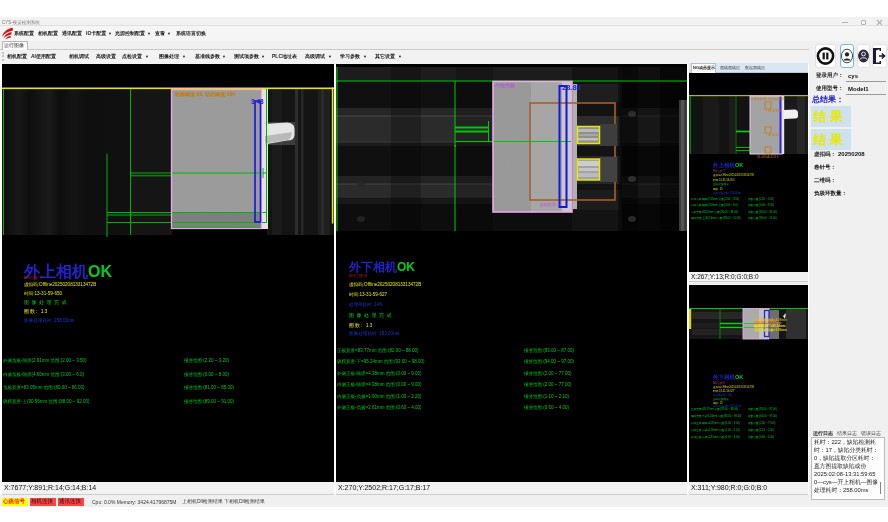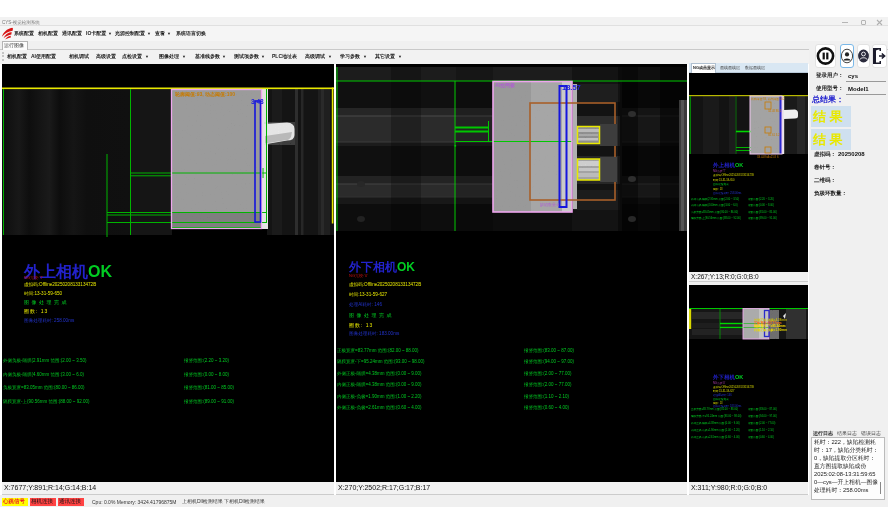--- a/index.html
+++ b/index.html
@@ -244,21 +244,21 @@
       <rect x="241.5" y="95" width="22" height="21" fill="#8a8a8a"></rect>
       <rect x="242" y="97" width="21" height="5" fill="#e0e0e0"></rect>
       <rect x="243" y="104" width="20" height="3" fill="#d0d0d0"></rect>
       <rect x="242" y="109" width="21" height="4" fill="#bbb"></rect>
       <rect x="241.5" y="95" width="22" height="21" filter="url(#gn)" opacity="0.5"></rect>
       <rect x="241.5" y="95" width="22" height="21" fill="none" stroke="#e8e800" stroke-width="1.5"></rect>
 
       <rect x="223.5" y="22" width="7" height="121" fill="none" stroke="#1515dd" stroke-width="2"></rect>
     </svg>
     <div class="txt" style="left:159px;top:19px;font-size:5px;color:#b060d0;font-weight:bold;">AI拉闸极</div>
-    <div class="txt" style="left:226px;top:20px;font-size:7.5px;color:#2222dd;font-weight:bold;">18.57</div>
+    <div class="txt" style="left:226px;top:20px;font-size:7.5px;color:#2222dd;font-weight:bold;">28.80</div>
     <div class="txt" style="left:204px;top:139px;font-size:4px;color:#b060d0;">缺陷数量:0</div>
     <div class="txt" style="left:13px;top:197px;font-size:12px;font-weight:bold;color:#2222cc;">外下相机<span style="color:#00cc22;">OK</span></div>
     <div class="txt" style="left:13px;top:209.5px;font-size:4px;color:#cc1111;">NG光校:'0'</div>
     <div class="txt" style="left:13px;top:218.5px;font-size:4.6px;color:#e8e800;">虚拟码:Offline2025020813313472B</div>
     <div class="txt" style="left:13px;top:228.5px;font-size:4.6px;color:#e8e800;">时间:13-31-59-627</div>
     <div class="txt" style="left:13px;top:238.5px;font-size:4.6px;color:#2233cc;">处理AI耗时: 146</div>
     <div class="txt" style="left:13px;top:248.5px;font-size:5px;color:#00cc22;letter-spacing:2.5px;">图像处理完成</div>
     <div class="txt" style="left:13px;top:258.5px;font-size:5px;color:#e8e800;letter-spacing:1px;">圈数: 13</div>
     <div class="txt" style="left:13px;top:268px;font-size:4.6px;color:#2233cc;">图像处理耗时: 183.00ms</div>
     <div class="txt" style="left:1px;top:284.5px;font-size:4.5px;color:#00cc22;">正极宽度=83.77mm 范围:(82.00 ~ 88.00)</div>

